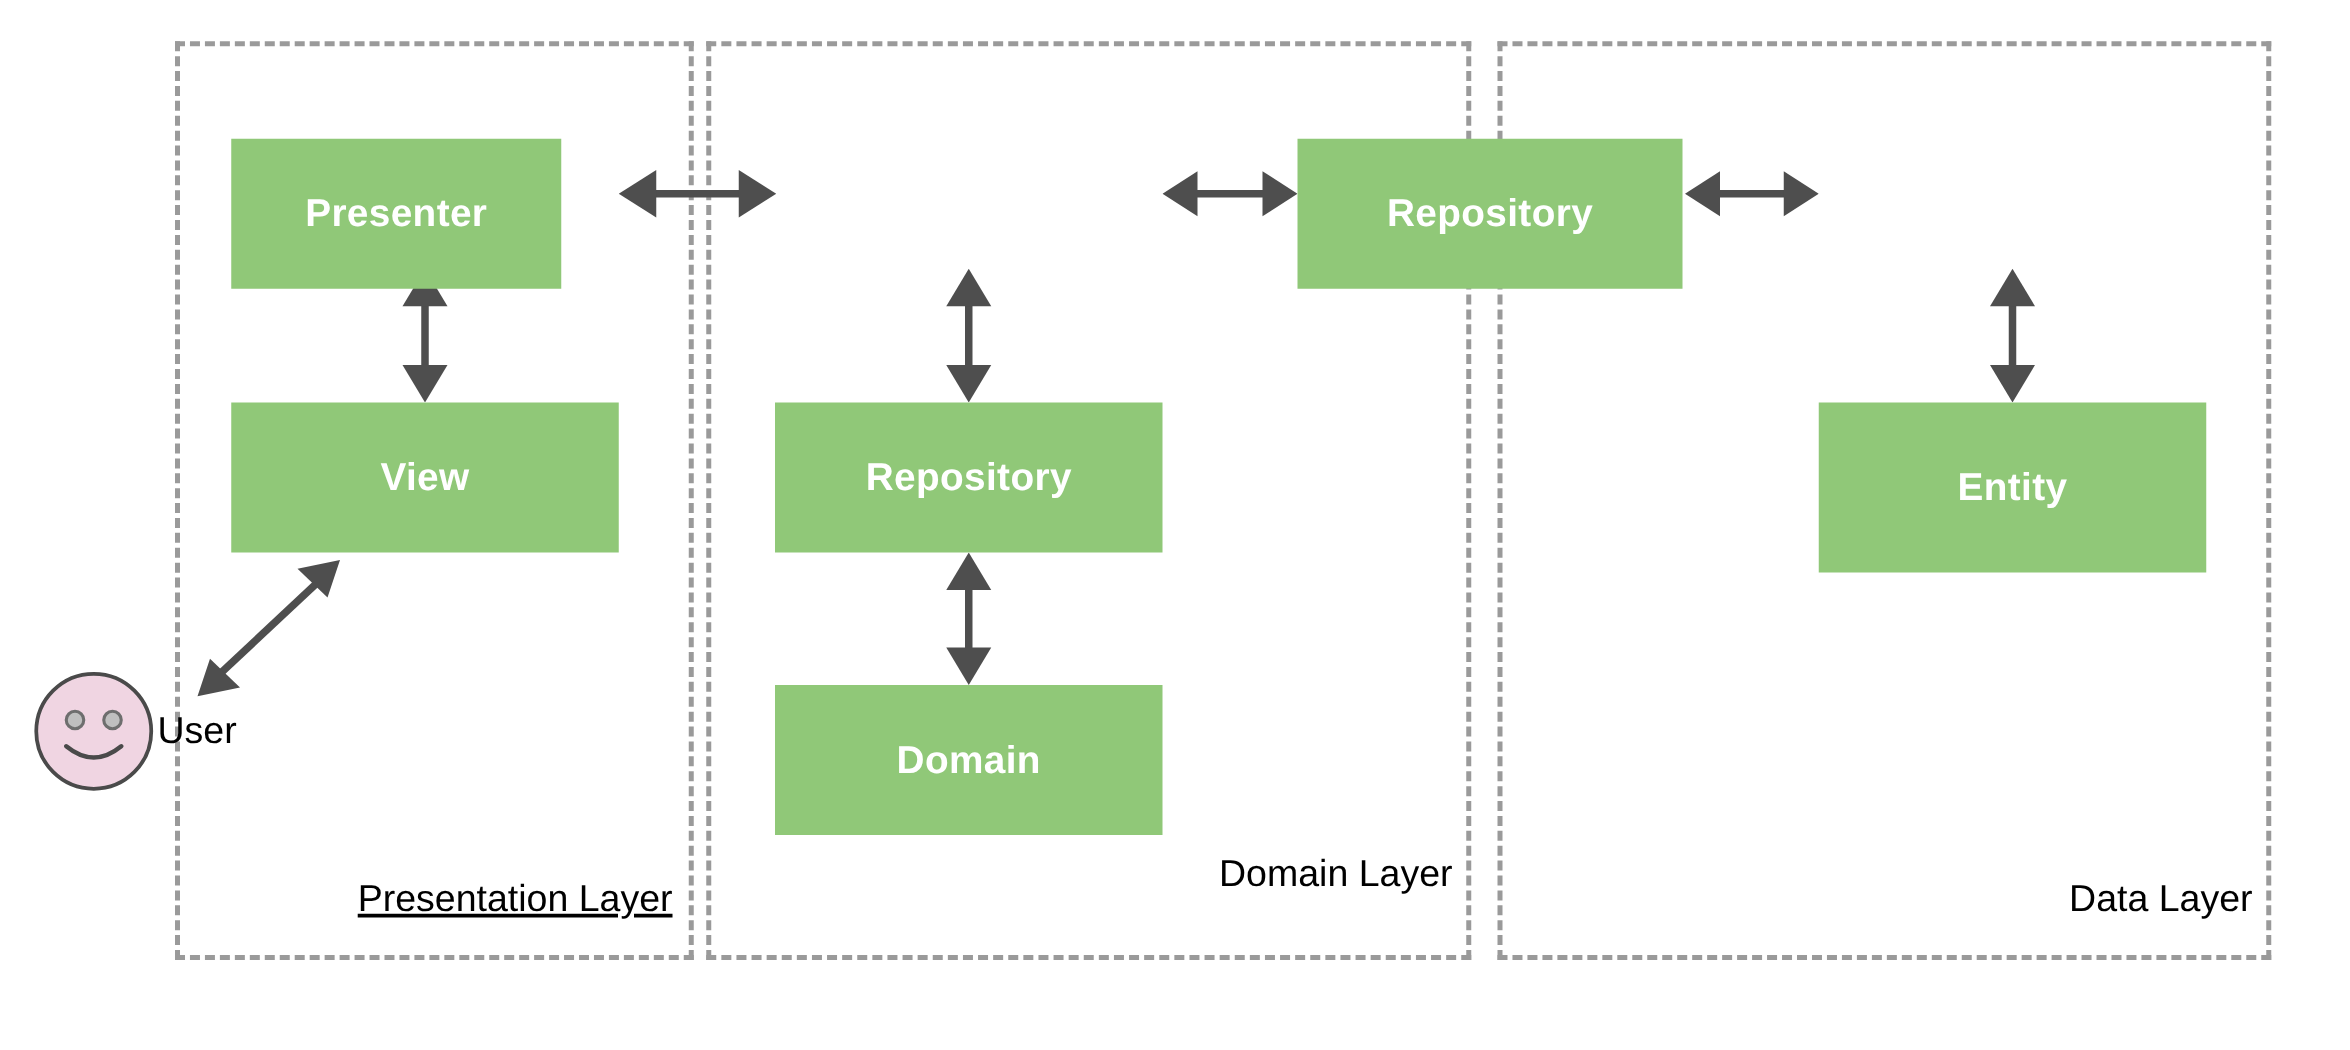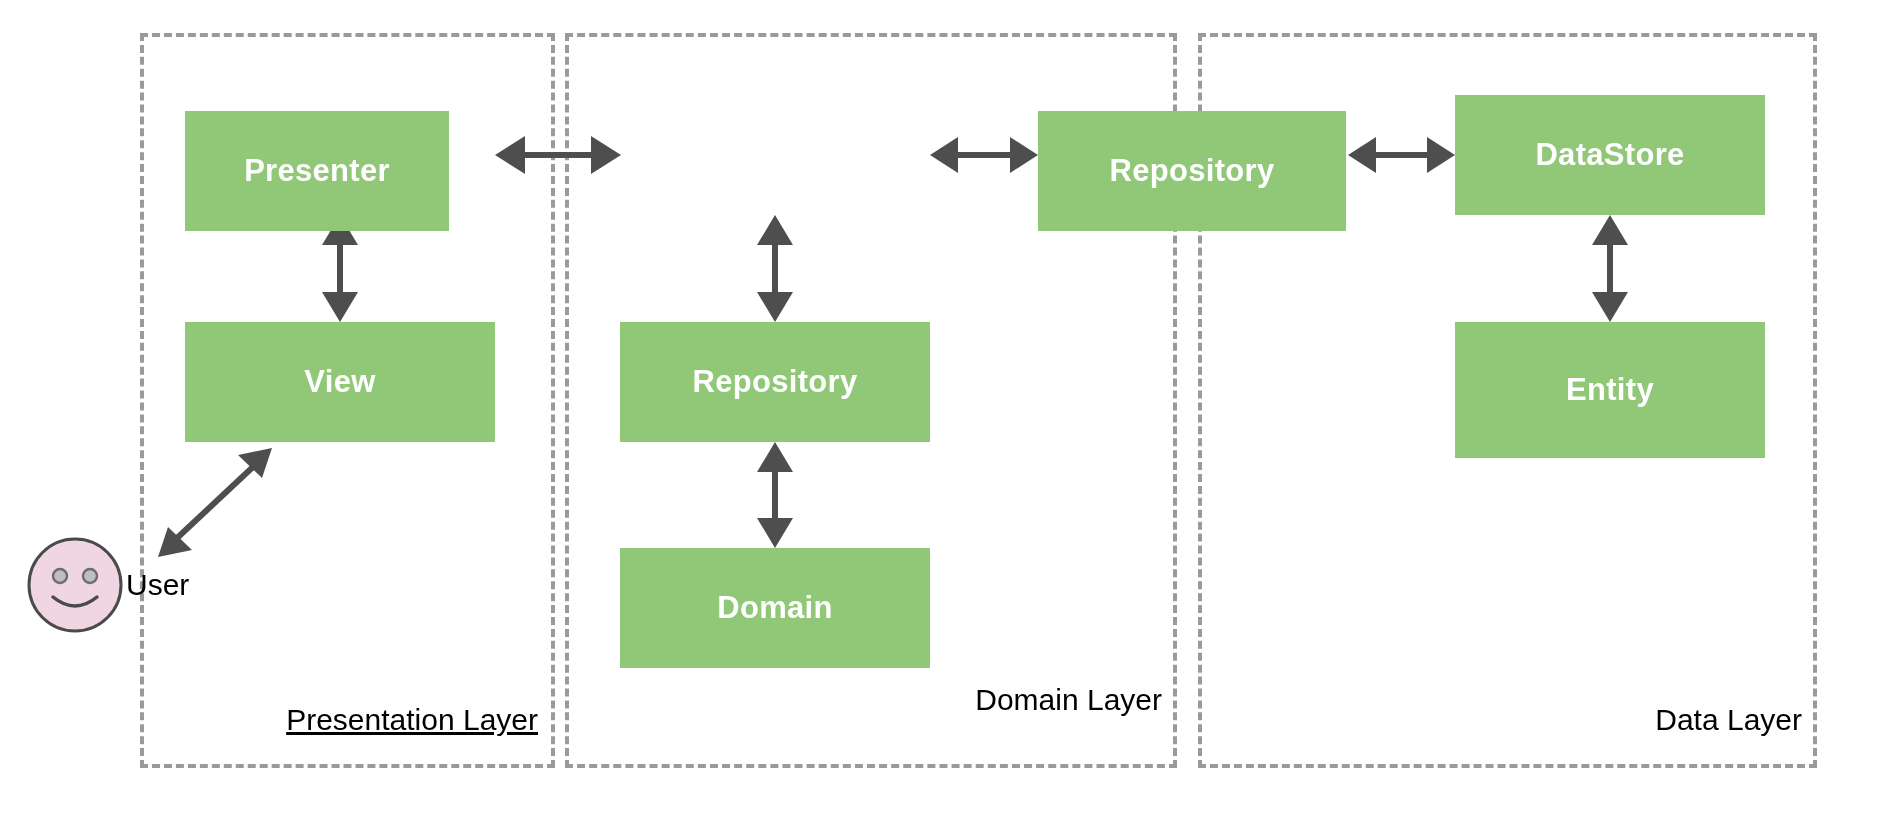--- a/index.html
+++ b/index.html
@@ -141,23 +141,20 @@
   </div>
 
   <div class="node-box" style="left:620px; top:548px; width:310px; height:120px;">
     <span class="node-label">Domain</span>
   </div>
 
   <div class="node-box" style="left:1038px; top:95px; width:308px; height:120px;margin-top:16px;">
     <span class="node-label">Repository</span>
   </div>
 
-  <div class="node-box" style="left:1455px; top:95px; width:310px; height:120px;">
-    <span class="node-label">DataStore</span>
-  </div>
 
   <div class="node-box" style="left:1455px; top:322px; width:310px; height:136px;">
     <span class="node-label">Entity</span>
   </div>
 
   <svg class="user-face" style="left:25px; top:535px;" width="100" height="100" viewBox="0 0 100 100">
     <circle cx="50" cy="50" r="46" fill="#f0d5e2" stroke="#4a4a4a" stroke-width="3"></circle>
     <circle cx="35" cy="41" r="7" fill="#bfbfbf" stroke="#6e6e6e" stroke-width="2.5"></circle>
     <circle cx="65" cy="41" r="7" fill="#bfbfbf" stroke="#6e6e6e" stroke-width="2.5"></circle>
     <path d="M 28 62 Q 50 80 72 62" fill="none" stroke="#4a4a4a" stroke-width="3.5" stroke-linecap="round"></path>

